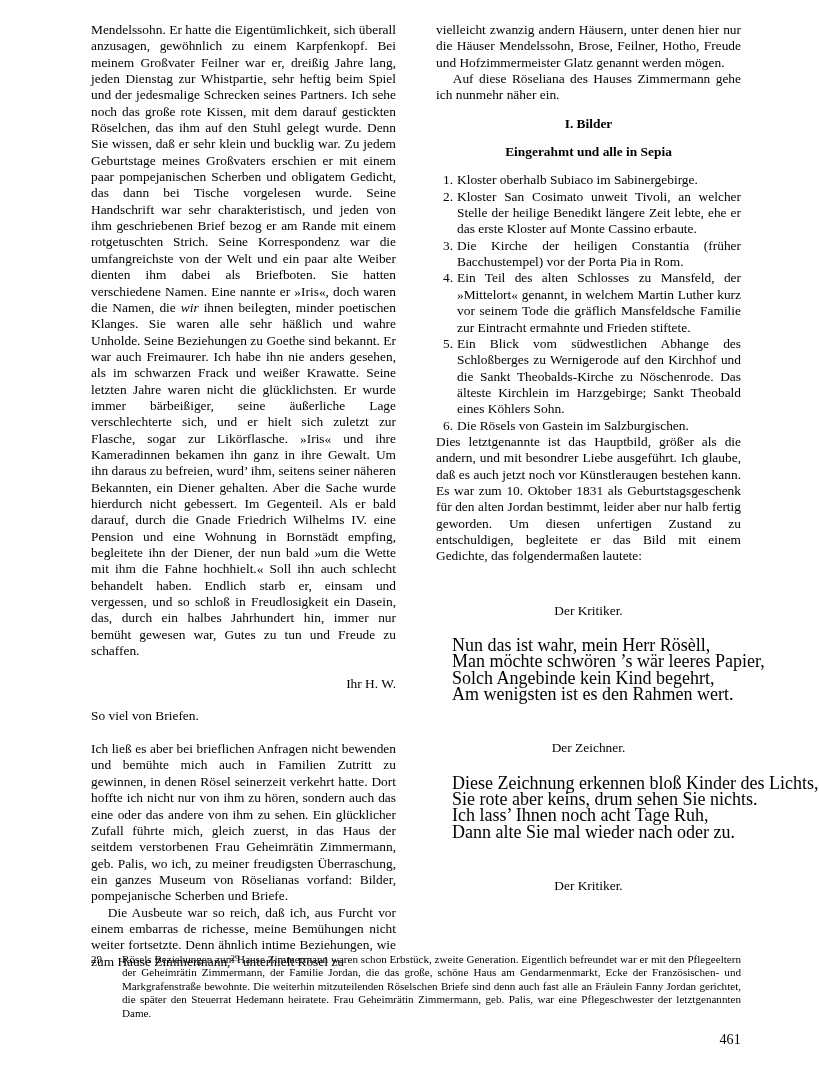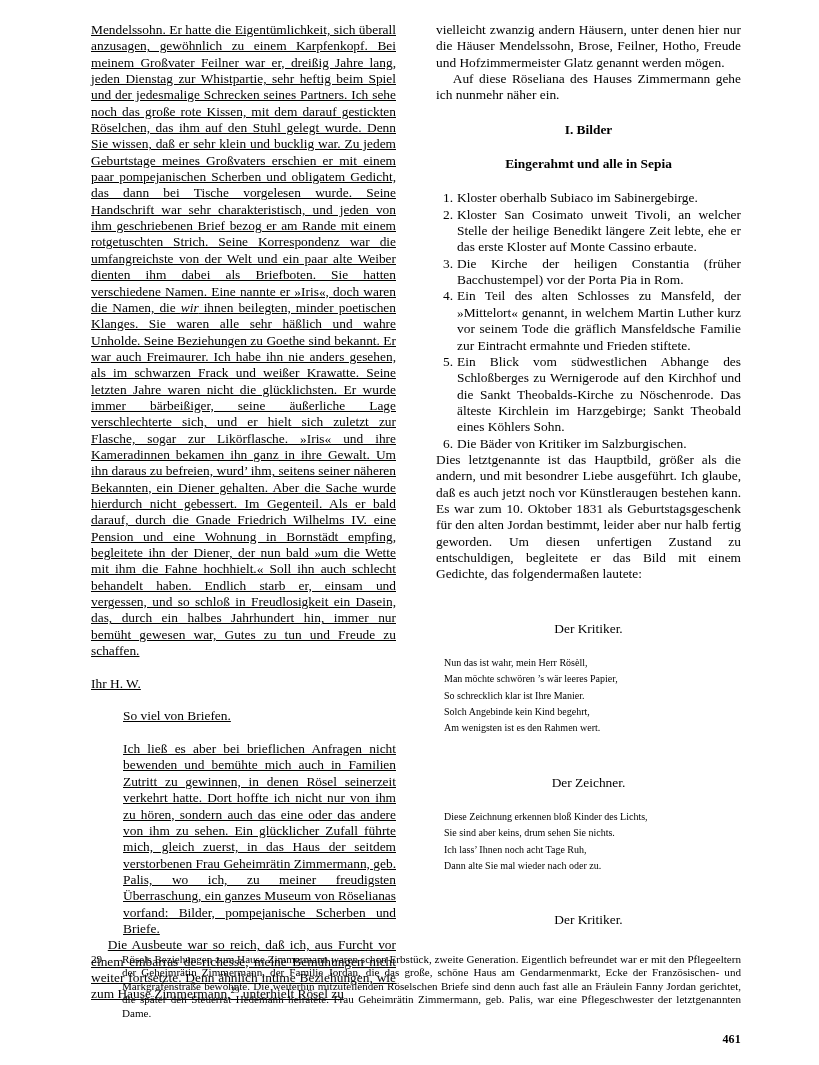--- a/index.html
+++ b/index.html
@@ -27,45 +27,45 @@
     left: 91px;
     top: 22px;
     width: 650px;
     height: 920px;
   }
   .col {
     position: absolute;
     top: 0;
     width: 305px;
   }
-  .col-left  { left: 0px; text-decoration: underline; }
+  .col-left  { left: 0px; }
   .col-right { left: 345px; }
 
   p.body {
     margin: 0;
     font-size: 13.4px;
     line-height: 16.35px;
     text-align: justify;
     text-justify: inter-word;
     hyphens: manual;
     -webkit-hyphens: manual;
   }
   p.indent { text-indent: 1.25em; }
-  p.gap-before { margin-top: 16.35px; margin-left: 32px; }
+  p.gap-before { margin-top: 16.35px; }
 
   .signature {
     margin: 0;
     font-size: 13.4px;
     line-height: 16.35px;
-    text-align: left;
+    text-align: right;
     margin-top: 16.35px;
   }
 
   h2.section-head {
-    margin: 18px;
+    margin: 12px;
     font-size: 13.4px;
     line-height: 16.35px;
     font-weight: bold;
     text-align: center;
   }
   .head-gap-top  { margin-top: 33px; }
   .head-gap-top2 { margin-top: 22px; }
   .head-gap-bot  { margin-bottom: 16px; font-family: Liberation Serif, serif; }
 
   ol.picture-list {
@@ -93,24 +93,24 @@
 
   .poem-title {
     margin: 0;
     font-size: 13.4px;
     line-height: 16.35px;
     text-align: center;
   }
   .poem-title.spaced { margin-top: 38px; margin-bottom: 18px; }
 
   .poem {
-    margin: 0;
+    margin: 8px;
     padding: 0;
     list-style: none;
-    font-size: 10px;
+    font-size: 18px;
     line-height: 16.35px;
     padding-left: 8px;
   }
   .poem li { white-space: nowrap; }
 
   sup.fnref {
     font-size: 9px;
     line-height: 0;
     vertical-align: 0.55em;
   }
@@ -134,22 +134,22 @@
     left: 0;
     top: 0;
     width: 18px;
     text-align: left;
   }
 
   .folio {
     position: absolute;
     right: 78px;
     top: 1032px;
-    font-size: 12px;
-    font-weight: bold;
+    font-size: 14px;
+    font-weight: normal;
     letter-spacing: 0.2px;
   }
 
   i { font-style: italic; }
 </style>
 </head>
 <body>
 
 <div class="page">
 
@@ -178,40 +178,39 @@
       <h2 class="section-head head-gap-top">I. Bilder</h2>
 
       <h2 class="section-head head-gap-top2 head-gap-bot">Eingerahmt und alle in Sepia</h2>
 
       <ol class="picture-list">
         <li><span class="num">1.</span><span>Kloster oberhalb Subiaco im Sabinergebirge.</span></li>
         <li><span class="num">2.</span><span>Kloster San Cosimato unweit Tivoli, an welcher Stelle der heilige Benedikt längere Zeit lebte, ehe er das erste Kloster auf Monte Cassino erbaute.</span></li>
         <li><span class="num">3.</span><span>Die Kirche der heiligen Constantia (früher Bacchustempel) vor der Porta Pia in Rom.</span></li>
         <li><span class="num">4.</span><span>Ein Teil des alten Schlosses zu Mansfeld, der »Mittelort« genannt, in welchem Martin Luther kurz vor seinem Tode die gräflich Mansfeldsche Familie zur Eintracht ermahnte und Frieden stiftete.</span></li>
         <li><span class="num">5.</span><span>Ein Blick vom südwestlichen Abhange des Schloßberges zu Wernigerode auf den Kirchhof und die Sankt Theobalds-Kirche zu Nöschenrode. Das älteste Kirchlein im Harzgebirge; Sankt Theobald eines Köhlers Sohn.</span></li>
-        <li class="nojust"><span class="num">6.</span><span>Die Bäder von Kritiker im Salzburgischen.</span></li>
+        <li class="nojust"><span class="num">6.</span><span>Die Rösels von Gastein im Salzburgischen.</span></li>
       </ol>
 
       <p class="body">Dies letztgenannte ist das Hauptbild, größer als die andern, und mit besondrer Liebe ausgeführt. Ich glaube, daß es auch jetzt noch vor Künstleraugen bestehen kann. Es war zum 10. Oktober 1831 als Geburtstagsgeschenk für den alten Jordan bestimmt, leider aber nur halb fertig geworden. Um diesen unfertigen Zustand zu entschuldigen, begleitete er das Bild mit einem Gedichte, das folgendermaßen lautete:</p>
 
       <p class="poem-title spaced">Der Kritiker.</p>
 
       <ul class="poem">
         <li>Nun das ist wahr, mein Herr Rösèll,</li>
         <li>Man möchte schwören ’s wär leeres Papier,</li>
-        <li>So schrecklich klar ist Ihre Manier.</li>
         <li>Solch Angebinde kein Kind begehrt,</li>
         <li>Am wenigsten ist es den Rahmen wert.</li>
       </ul>
 
       <p class="poem-title spaced">Der Zeichner.</p>
 
       <ul class="poem">
         <li>Diese Zeichnung erkennen bloß Kinder des Lichts,</li>
-        <li>Sie sind aber keins, drum sehen Sie nichts.</li>
+        <li>Sie rote aber keins, drum sehen Sie nichts.</li>
         <li>Ich lass’ Ihnen noch acht Tage Ruh,</li>
         <li>Dann alte Sie mal wieder nach oder zu.</li>
       </ul>
 
       <p class="poem-title spaced">Der Kritiker.</p>
 
     </div>
   </div>
 
   <div class="footnotes">

